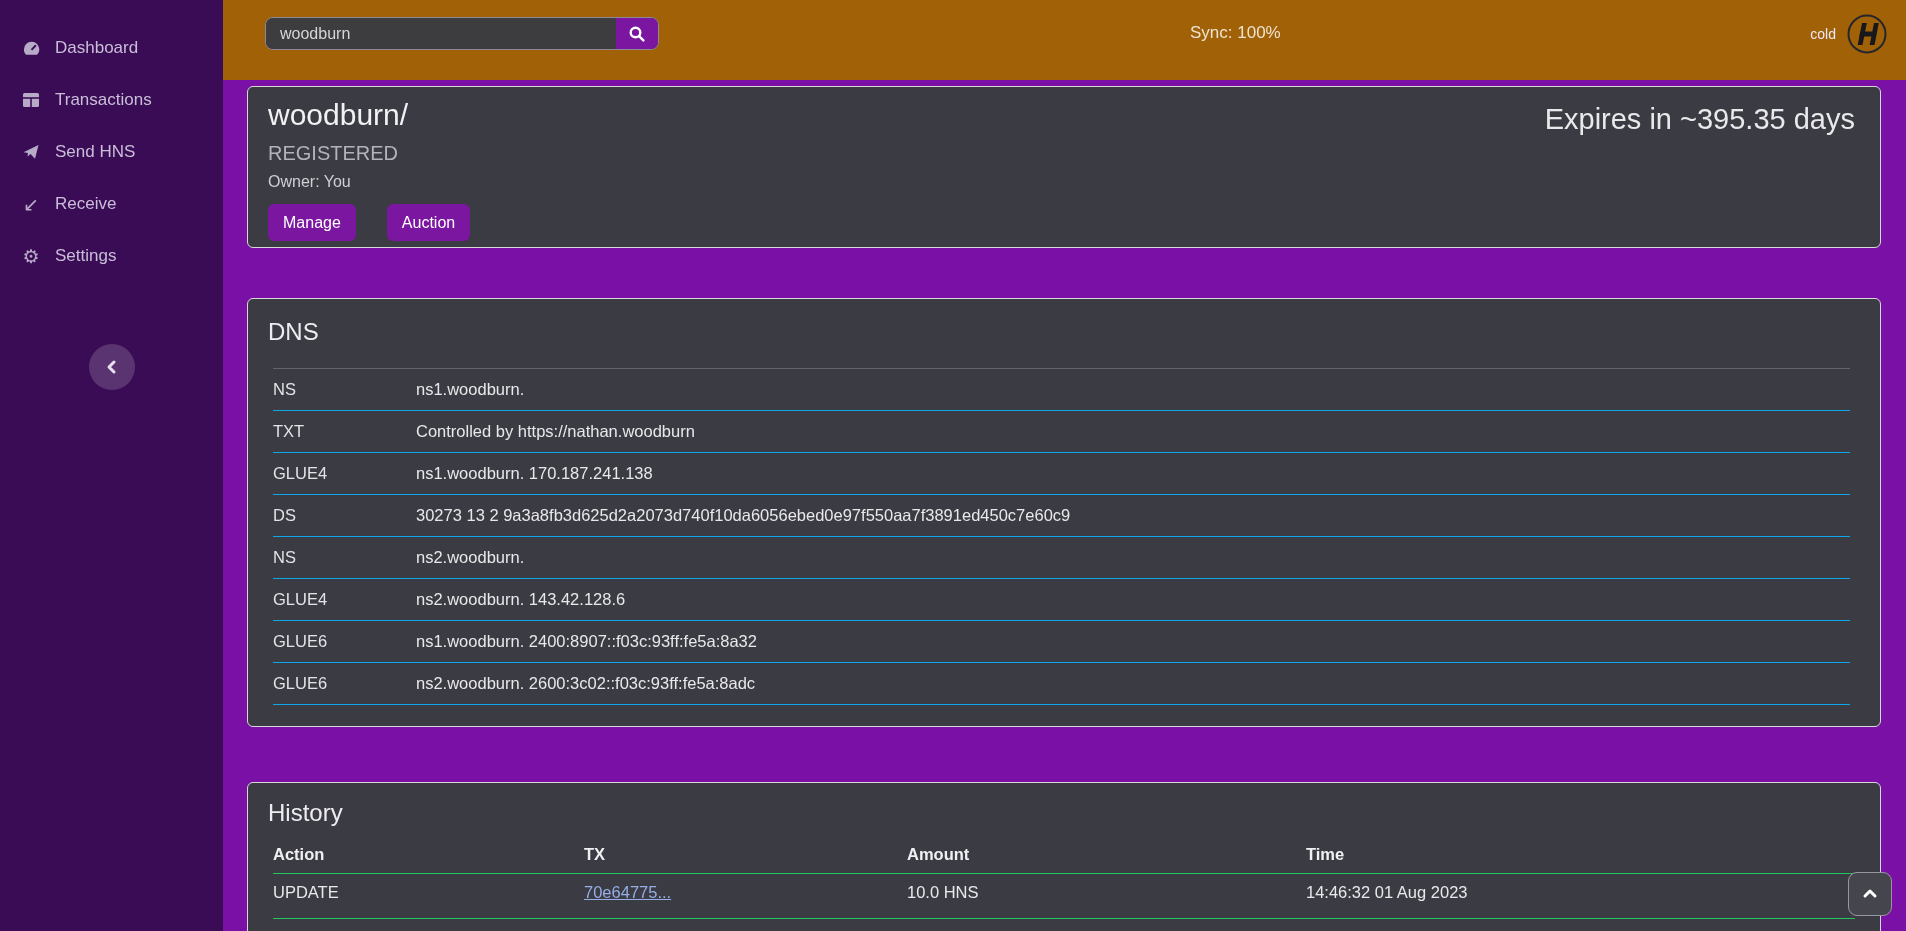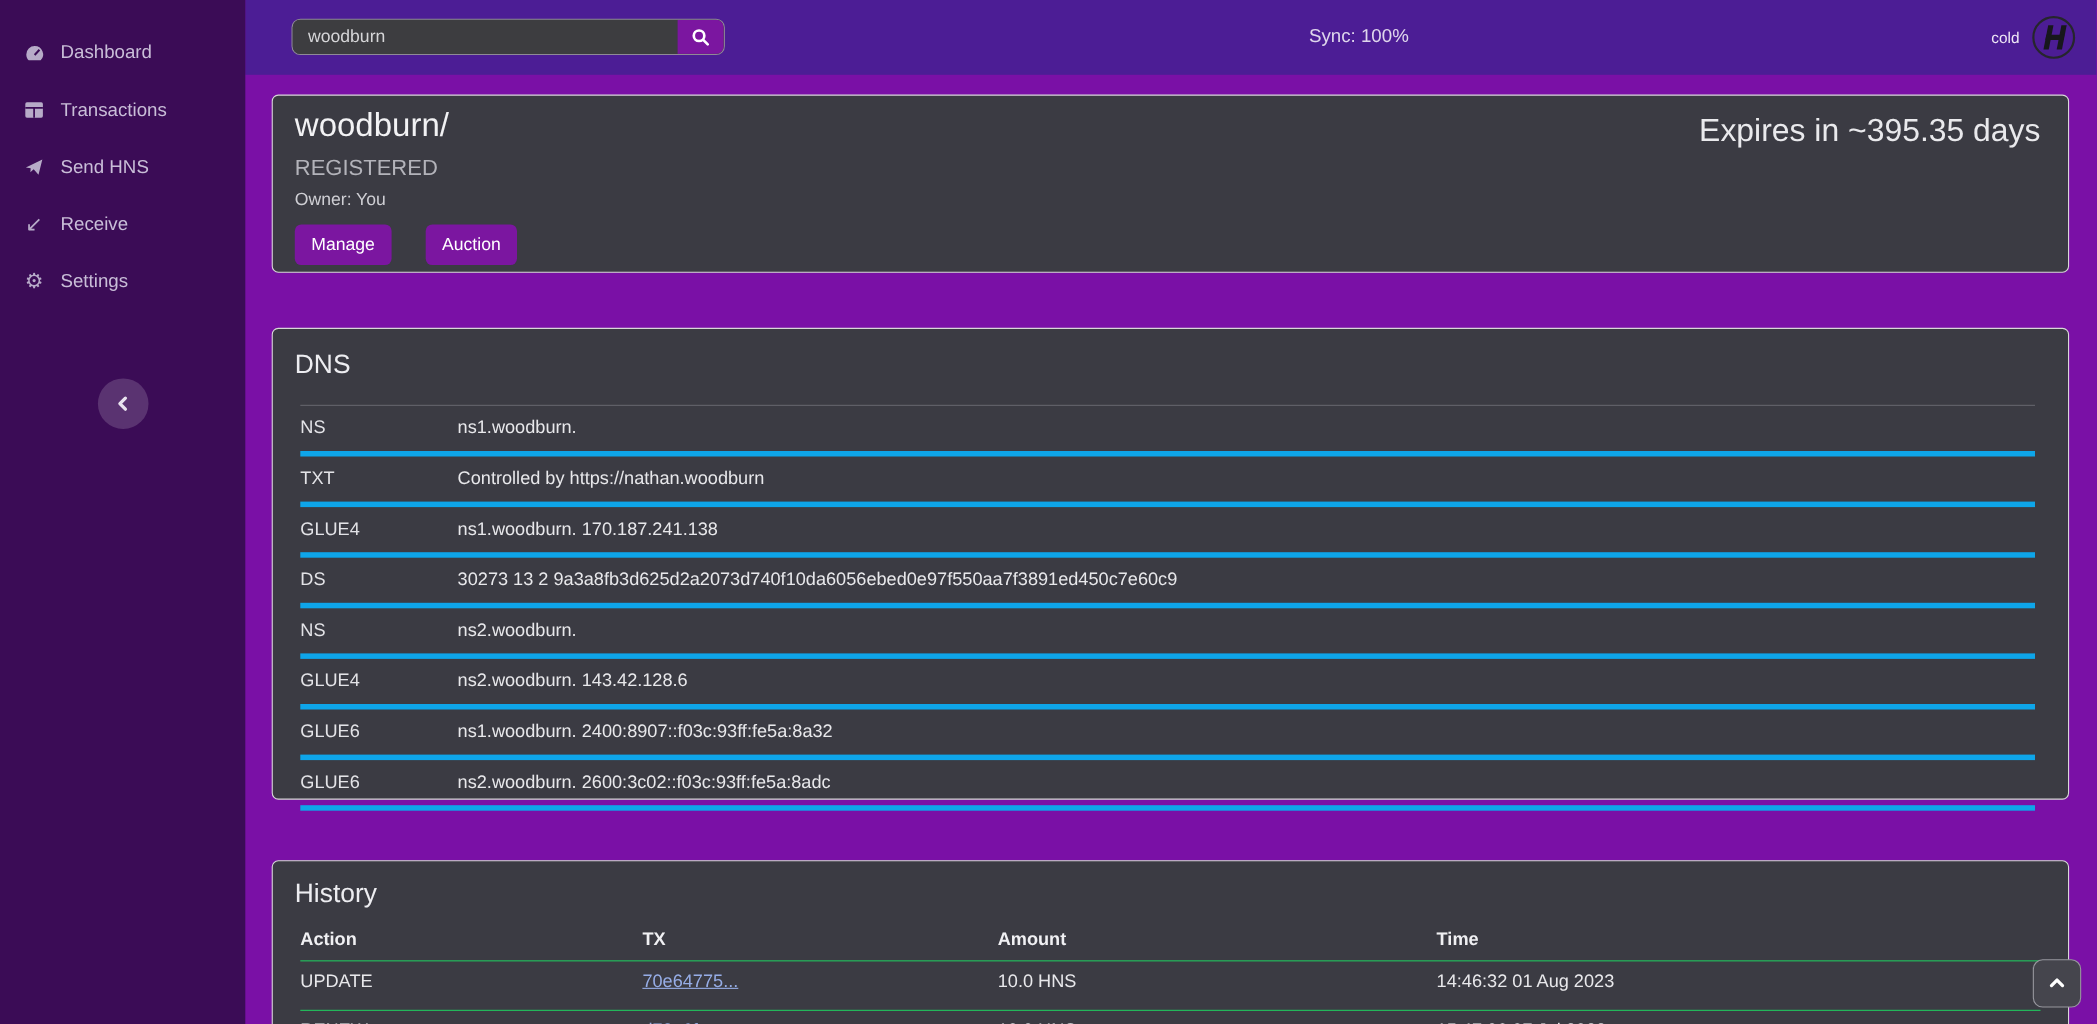--- a/index.html
+++ b/index.html
@@ -12,21 +12,21 @@
   .sidebar{position:absolute;left:0;top:0;width:223px;height:931px;background:#3b0c56;z-index:4;}
   .brand{display:flex;align-items:center;gap:12px;padding:13px 0 10px 18px;}
   .brand-text{color:#ffffff;font-weight:bold;font-size:21px;letter-spacing:1.5px;}
   .nav{margin-top:22px;}
   .nav-item{display:flex;align-items:center;gap:13px;height:52px;padding-left:20px;
     color:#c9bed8;font-size:17px;cursor:pointer;}
   .nav-item .ico{width:22px;display:flex;justify-content:center;color:#b7abc8;font-size:19px;line-height:1;}
   .collapse-btn{position:absolute;left:89px;top:344px;width:46px;height:46px;border-radius:50%;
     background:rgba(255,255,255,0.16);display:flex;align-items:center;justify-content:center;cursor:pointer;border:none;}
   
-  .topbar{position:absolute;left:223px;top:0;width:1683px;height:68px;background:#4c1d95;z-index:3;}
+  .topbar{position:absolute;left:223px;top:0;width:1683px;height:80px;background:#a16207;z-index:3;}
   .search-bar{position:absolute;left:42px;top:17px;width:394px;height:33px;display:flex;
     border:1px solid #8f8a96;border-radius:8px;overflow:hidden;box-sizing:border-box;background:#3d3d40;}
   .search-input{flex:1;background:#3d3d40;border:none;outline:none;color:#d6d6d8;font-size:16px;
     padding:0 14px;font-family:"Liberation Sans", sans-serif;}
   .search-btn{width:42px;background:#7b16a0;border:none;display:flex;align-items:center;justify-content:center;cursor:pointer;}
   .sync-text{position:absolute;left:967px;top:23px;color:rgba(255,255,255,0.82);font-size:17px;}
   .top-right{position:absolute;right:18px;top:0;height:68px;display:flex;align-items:center;gap:10px;}
   .cold-label{color:#efe8f6;font-size:14px;}
   .hs-btn{background:transparent;border:none;padding:0;cursor:pointer;display:flex;}
   
@@ -36,21 +36,21 @@
   .domain-name{font-size:30px;color:#f2f2f4;line-height:36px;}
   .domain-state{font-size:20px;color:#b3b3ba;margin-top:9px;}
   .domain-owner{font-size:16px;color:#cfcfd4;margin-top:8px;}
   .btn-row{margin-top:13px;display:flex;gap:31px;}
   .btn{background:#7b16a0;color:#ffffff;border:none;border-radius:6px;height:37px;padding:0 15px;
     font-size:16px;cursor:pointer;font-family:"Liberation Sans", sans-serif;}
   .expiry{position:absolute;right:25px;top:16px;font-size:29px;color:#e9e9ec;}
   .card-title{font-size:24px;color:#ededf1;line-height:28px;}
   #dns-card{top:298px;height:429px;padding:19px 25px 0 20px;}
   .dns-table{margin:22px 5px 0 5px;border-top:1px solid #64646c;}
-  .dns-row{display:flex;height:41px;align-items:center;border-bottom:5px solid #0ea5e9;font-size:16.5px;}
+  .dns-row{display:flex;height:41px;align-items:center;border-bottom:1px solid #0ea5e9;font-size:16.5px;}
   .dns-type{width:143px;color:#e3e3e7;flex:none;}
   .dns-value{color:#e8e8eb;}
   #history-card{top:782px;height:420px;padding:16px 25px 0 20px;}
   .h-table{margin:18px 0 0 5px;}
   .h-head{display:grid;grid-template-columns:311px 323px 399px 1fr;font-weight:bold;font-size:16.5px;
     padding-bottom:9px;color:#f0f0f3;}
   .h-row{display:grid;grid-template-columns:311px 323px 399px 1fr;height:45px;box-sizing:border-box;
     padding-top:9px;align-items:start;border-top:1px solid #22c55e;font-size:16.5px;color:#e8e8eb;}
   .tx-link{color:#96ade6;text-decoration:underline;cursor:pointer;}
   

